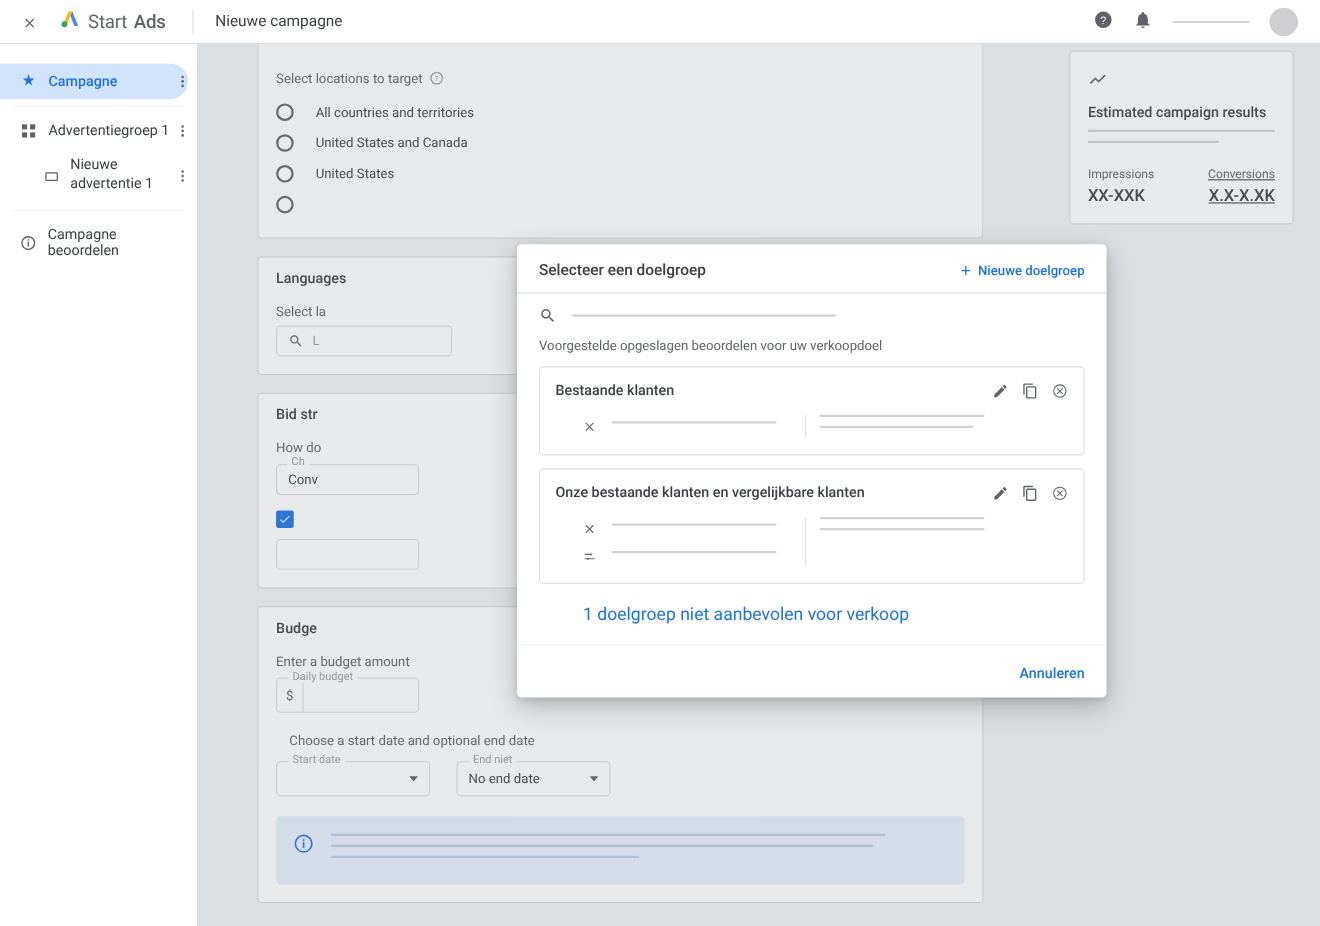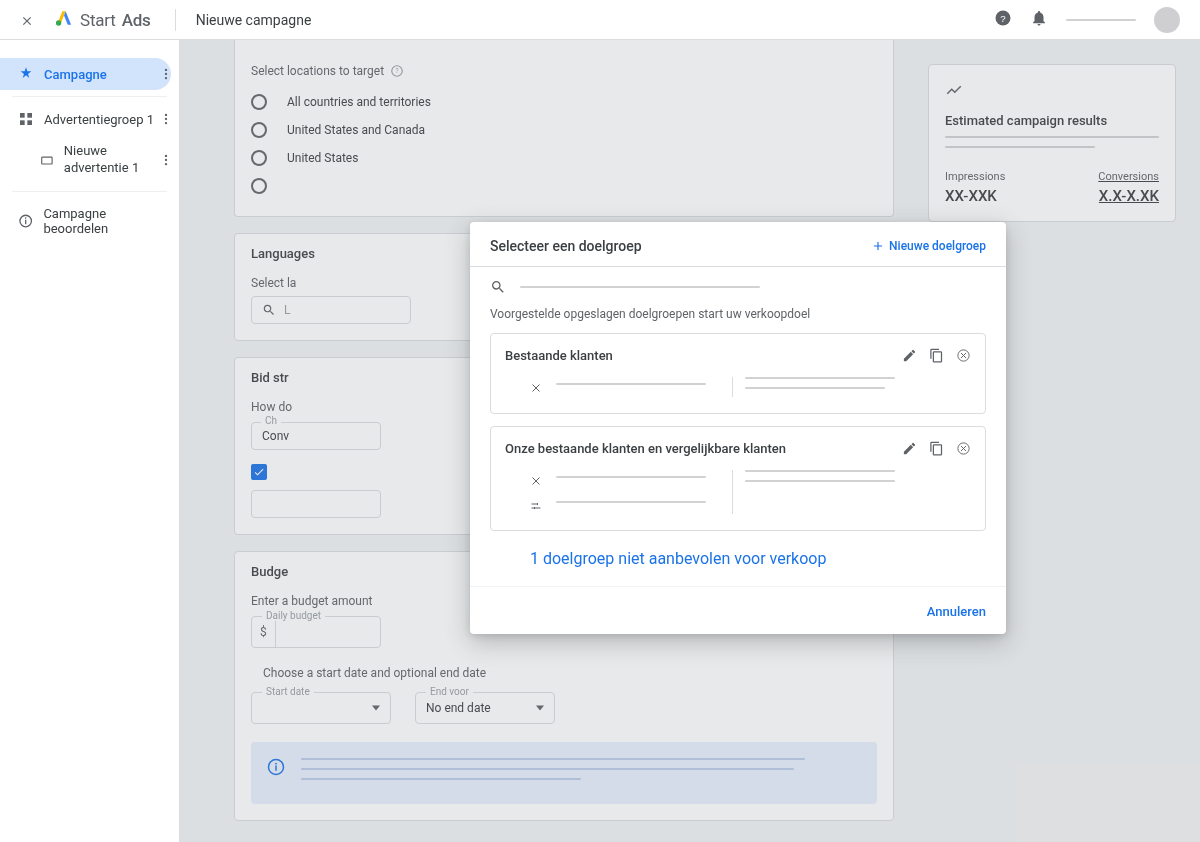--- a/index.html
+++ b/index.html
@@ -67,21 +67,21 @@
   .date-box .tri svg { width: 8px; height: 8px; fill: #5f6368; }
   
   
   .info-strip { background: #e8f0fe; border-radius: 4px; padding: 16px; display: flex; gap: 16px; margin-top: 18px; }
   .info-strip svg { width: 18px; height: 18px; fill: #1a73e8; flex-shrink: 0; }
   .info-lines { flex: 1; }
   .info-lines .l { height: 2px; background: #b9cce8; border-radius: 2px; margin-bottom: 8px; }
   .l1 { width: 90%; } .l2 { width: 88%; } .l3 { width: 50%; }
   
   
-  .estimate { position: absolute; right: 24px; top: 24px; width: 248px; background: #fff; border: 1px solid #dadce0; border-radius: 4px; padding: 16px; }
+  .estimate { position: absolute; right: 24px; top: 6px; width: 204px; background: #fff; border: 1px solid #dadce0; border-radius: 4px; padding: 16px; }
   .estimate svg.spark { width: 18px; height: 18px; fill: #5f6368; }
   .estimate h3 { font-size: 13px; font-weight: 500; color: #3c4043; margin: 10px 0 6px; }
   .estimate .row { display: flex; justify-content: space-between; margin-top: 8px; }
   .estimate .lbl { font-size: 11px; color: #5f6368; }
   .estimate .val { font-size: 15px; color: #3c4043; font-weight: 500; margin-top: 4px; }
   .estimate .ln { height: 2px; background: #d2d2d5; border-radius: 2px; margin-top: 8px; }
   
   
   .scrim { position: absolute; inset: 0; background: rgba(128,134,139,0.18); }
   
@@ -283,21 +283,21 @@
           </div>
           <div style="margin-top:18px;margin-left:12px;">Choose a start date and optional end date</div>
           <div class="date-row">
             <div class="date-box">
               <div class="label">Start date</div>
               <div class="tri"><svg viewBox="0 0 10 10">
                     <path d="M0 2 L10 2 L5 8 Z"></path>
                   </svg></div>
             </div>
             <div class="date-box">
-              <div class="label">End voor</div>
+              <div class="label">End niet</div>
               <span>No end date</span>
               <div class="tri"><svg viewBox="0 0 10 10">
                     <path d="M0 2 L10 2 L5 8 Z"></path>
                   </svg></div>
             </div>
           </div>
           <div class="info-strip">
             <svg viewBox="0 0 24 24">
                 <circle cx="12" cy="12" r="10" fill="none" stroke="#1a73e8" stroke-width="2"></circle>
                 <rect x="11" y="10" width="2" height="7" fill="#1a73e8"></rect>
@@ -342,21 +342,21 @@
             </svg>
           <span>Nieuwe doelgroep</span>
         </div>
       </div>
       <div class="modal-search">
         <svg viewBox="0 0 24 24">
             <path d="M15.5 14h-.79l-.28-.27A6.471 6.471 0 0 0 16 9.5 6.5 6.5 0 1 0 9.5 16c1.61 0 3.09-.59 4.23-1.57l.27.28v.79l5 4.99L20.49 19l-4.99-5zm-6 0C7.01 14 5 11.99 5 9.5S7.01 5 9.5 5 14 7.01 14 9.5 11.99 14 9.5 14z" fill="#5f6368"></path>
           </svg>
         <div class="ph"></div>
       </div>
-      <div class="modal-sugg">Voorgestelde opgeslagen doelgroepen start uw verkoopdoel</div>
+      <div class="modal-sugg">Voorgestelde opgeslagen beoordelen voor uw verkoopdoel</div>
 
       <div class="aud-card">
         <div class="title-row">
           <div class="title">Bestaande klanten</div>
           <div class="actions">
             <svg viewBox="0 0 24 24">
                 <path d="M3 17.25V21h3.75L17.81 9.94l-3.75-3.75L3 17.25zM20.71 7.04a1 1 0 0 0 0-1.41l-2.34-2.34a1 1 0 0 0-1.41 0l-1.83 1.83 3.75 3.75 1.83-1.83z"></path>
               </svg>
             <svg viewBox="0 0 24 24">
                 <path d="M16 1H4a2 2 0 0 0-2 2v14h2V3h12V1zm3 4H8a2 2 0 0 0-2 2v14a2 2 0 0 0 2 2h11a2 2 0 0 0 2-2V7a2 2 0 0 0-2-2zm0 16H8V7h11v14z"></path>

